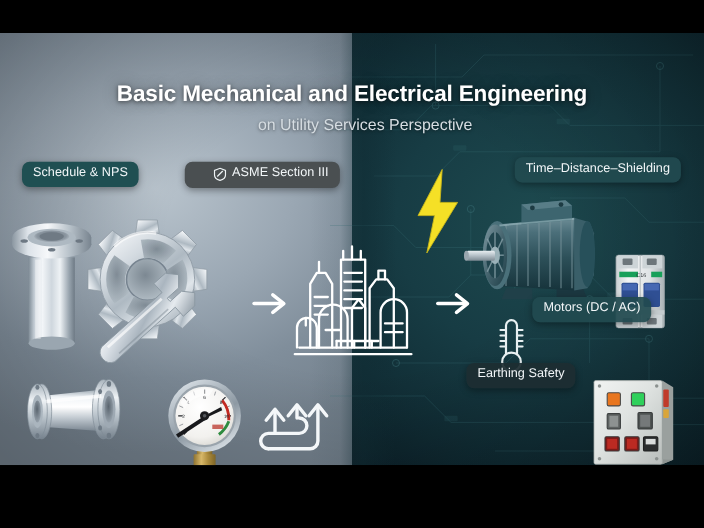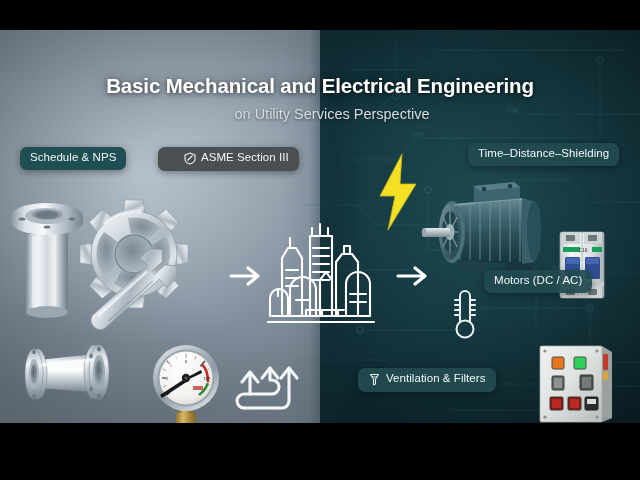--- a/index.html
+++ b/index.html
@@ -614,47 +614,41 @@
       <rect x="71" y="30" width="5" height="8" rx="1" fill="#d9a53a"></rect>
     </svg>
 
     <div class="title-main">Basic Mechanical and Electrical Engineering</div>
     <div class="title-sub">on Utility Services Perspective</div>
 
     <div class="pill pill-teal" style="left:20px; top:117px;">
       <span class="label-text">Schedule &amp; NPS</span>
     </div>
 
-    <div class="pill pill-grey" style="left:158px; top:117px;padding-left:26px;">
+    <div class="pill pill-grey" style="left:168px; top:117px;padding-left:26px;">
       <span class="glyph">
         <svg width="12" height="13" viewBox="0 0 12 13">
           <path d="M6 1 L11 3 V7 Q11 10.5 6 12 Q1 10.5 1 7 V3 Z" fill="none" stroke="#eef3f5" stroke-width="1.1"></path>
           <path d="M3.5 8.5 L8.5 3.5" stroke="#eef3f5" stroke-width="1.1"></path>
         </svg>
       </span>
       <span class="label-text">ASME Section III</span>
     </div>
 
     <div class="pill pill-dkteal" style="left:468px; top:113px;">
       <span class="label-text">Time–Distance–Shielding</span>
     </div>
 
     <div class="pill pill-dkteal" style="left:484px; top:240px;">
       <span class="label-text">Motors (DC / AC)</span>
     </div>
 
-
-    <div class="pill pill-dkteal" style="left:358px; top:338px;">
-      <span class="glyph">
-        <svg width="13" height="13" viewBox="0 0 13 13">
-          <path d="M2.5 1.5 H10.5 L7.5 6 V11 L5.5 11.8 V6 Z" fill="none" stroke="#e9f0f2" stroke-width="1.05" stroke-linejoin="round"></path>
-          <path d="M3.8 4 H9.2" stroke="#e9f0f2" stroke-width="0.9"></path>
-        </svg>
-      </span>
-      <span class="label-text">Ventilation &amp; Filters</span>
+    <div class="pill pill-dark" style="left:424px; top:300px;">
+      <span class="label-text">Earthing Safety</span>
     </div>
+
 
     <div class="vignette"></div>
   </div>
 
   <div class="letterbox top"></div>
   <div class="letterbox bottom"></div>
 </div>
 
 </body></html>

